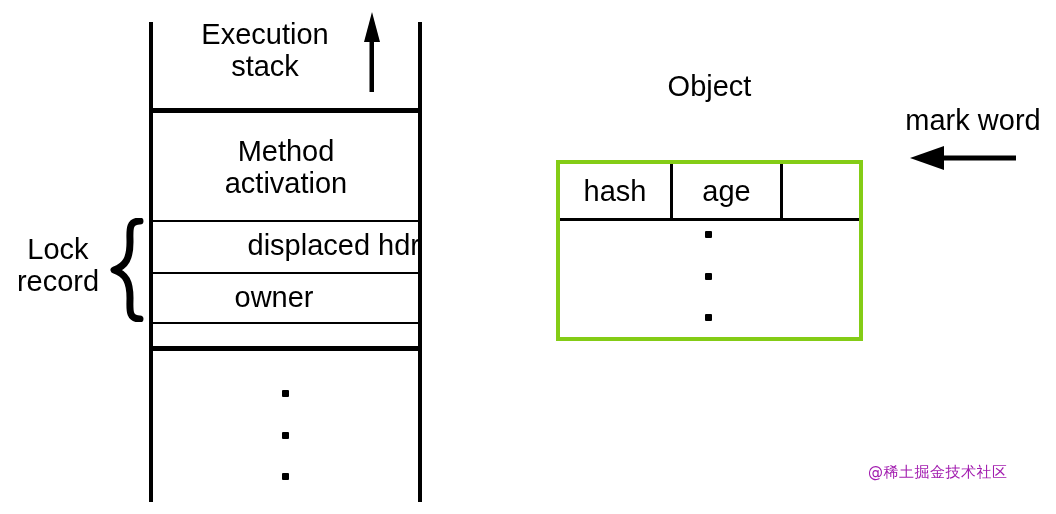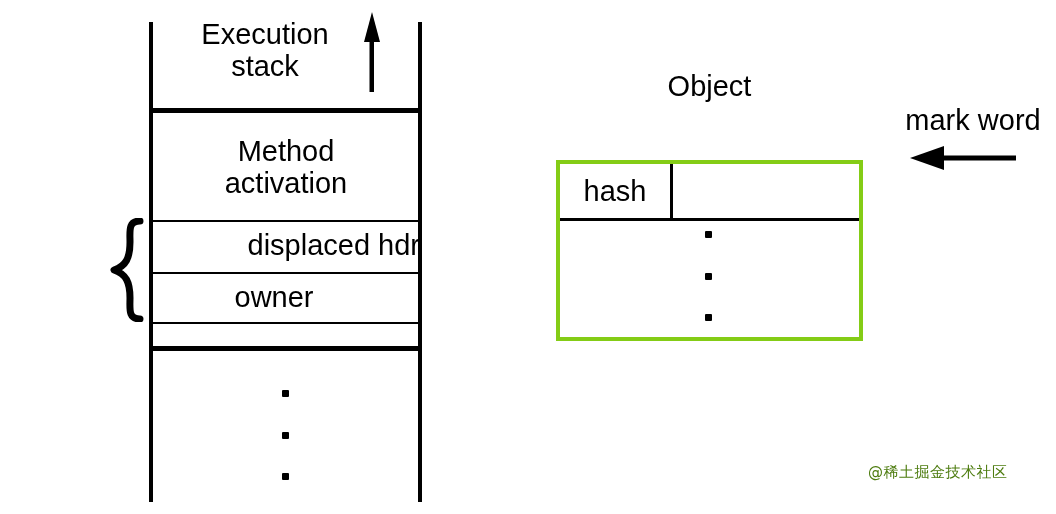--- a/index.html
+++ b/index.html
@@ -184,21 +184,21 @@
     width: 106px;
     height: 24px;
   }
 
   
   #watermark {
     position: absolute;
     left: 868px;
     top: 463px;
     font-size: 15px;
-    color: #4d7c0f;
+    color: #a21caf;
     letter-spacing: 0.5px;
     white-space: nowrap;
     font-family: "DejaVu Sans", sans-serif;
   }
 </style>
 </head>
 <body>
 
 <div class="canvas">
 
@@ -224,30 +224,33 @@
   <div class="stack-label" id="displaced-hdr-label">displaced hdr</div>
 
   <div class="stack-label" id="owner-label">owner</div>
 
   <div class="vdots" id="stack-ellipsis">
     <span></span>
       <span></span>
       <span></span>
   </div>
 
+  <div id="lock-record-label">Lock
+record</div>
 
   <svg id="lock-record-brace" viewBox="0 0 36 104">
     <path d="M30 3 C18 3 20 13 20 24 C20 40 16 48 4 52 C16 56 20 64 20 80 C20 91 18 101 30 101" fill="none" stroke="#000" stroke-width="7" stroke-linecap="round" stroke-linejoin="round"></path>
   </svg>
 
   <div class="object-title">Object</div>
 
   <div class="object-box">
     <div class="object-header-row">
       <div class="object-cell hash">hash</div>
+      <div class="object-cell age">age</div>
     </div>
   </div>
 
   <div class="vdots" id="object-ellipsis">
     <span></span>
       <span></span>
       <span></span>
   </div>
 
   <div id="mark-word-label">mark word</div>

